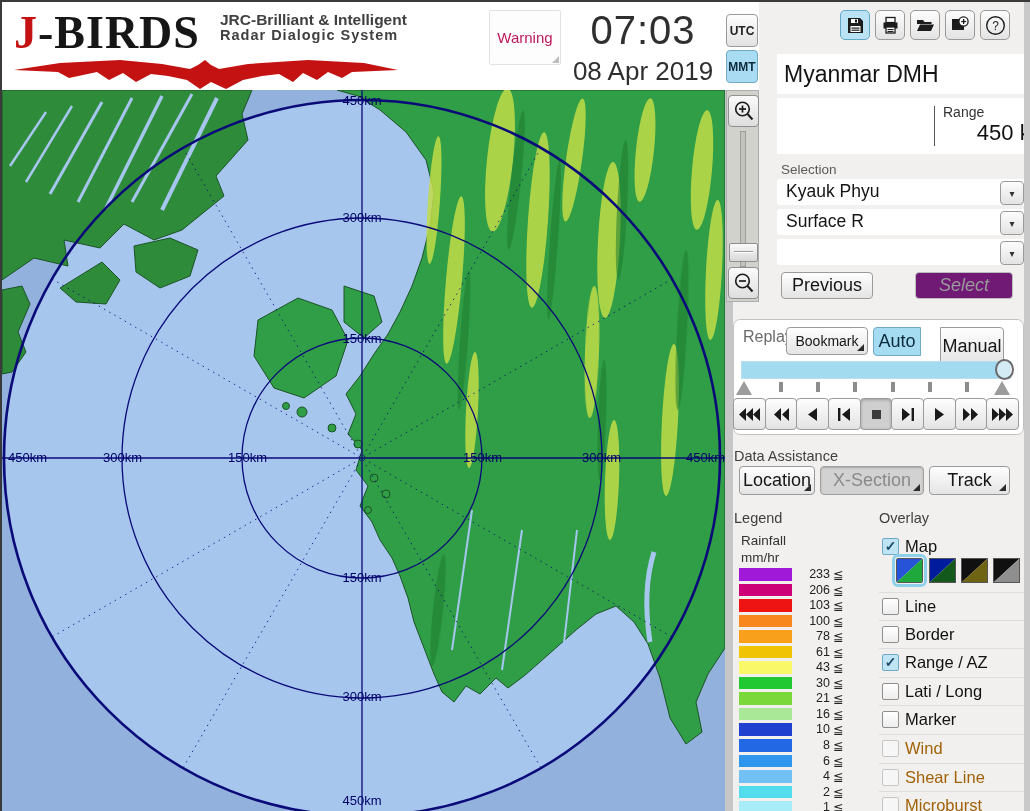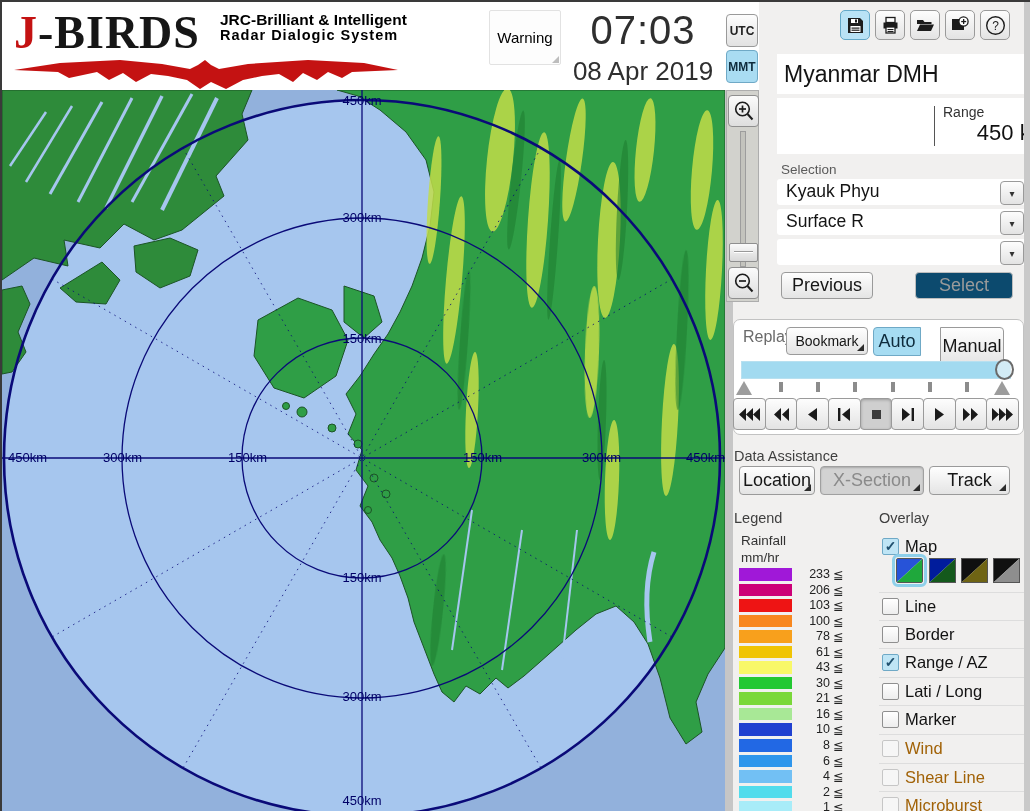--- a/index.html
+++ b/index.html
@@ -3,25 +3,25 @@
 <meta charset="utf-8">
 <style>
   html,body{margin:0;padding:0;background:#888;}
   #app{position:relative;width:1030px;height:811px;background:#f1f0ef;overflow:hidden;
        font-family:"Liberation Sans",sans-serif;border-top:2px solid #3a3a3a;border-left:2px solid #3a3a3a;box-sizing:border-box;}
   
   #header{position:absolute;left:0;top:0;width:757px;height:88px;background:#fff;border-bottom:1px solid #b91c1c;}
   #logo{position:absolute;left:8px;top:2px;width:400px;height:84px;}
   #brand{position:absolute;left:4px;top:2px;font-family:"Liberation Serif",serif;font-weight:bold;font-size:46px;letter-spacing:1px;color:#161616;}
   #brand .j{color:#c41212;}
-  #tagline{position:absolute;left:210px;top:8px;color:#000000;font-weight:bold;line-height:1.05;}
+  #tagline{position:absolute;left:210px;top:8px;color:#404040;font-weight:bold;line-height:1.05;}
   #tagline .t1{font-size:15.5px;}
   #tagline .t2{font-size:14.5px;letter-spacing:1px;}
   #eagle{position:absolute;left:2px;top:52px;width:388px;height:34px;}
-  .warning-btn{position:absolute;left:487px;top:8px;width:70px;height:53px;background:#fdfdfd;border:1px solid #e2e2e2;border-radius:2px;color:#000000;font-size:15px;display:flex;align-items:center;justify-content:center;}
+  .warning-btn{position:absolute;left:487px;top:8px;width:70px;height:53px;background:#fdfdfd;border:1px solid #e2e2e2;border-radius:2px;color:#be185d;font-size:15px;display:flex;align-items:center;justify-content:center;}
   .warning-btn .rsz{position:absolute;right:1px;bottom:1px;width:0;height:0;border-left:7px solid transparent;border-bottom:7px solid #bdbdbd;}
   #clock-time{position:absolute;left:566px;top:6px;width:150px;text-align:center;font-size:40px;color:#2f2f2f;letter-spacing:1px;}
   #clock-date{position:absolute;left:556px;top:54px;width:170px;text-align:center;font-size:26px;color:#2f2f2f;}
   .tz-btn{position:absolute;left:724px;width:32px;height:33px;border:1px solid #9a9a9a;border-radius:4px;font-size:12px;font-weight:bold;display:flex;align-items:center;justify-content:center;box-sizing:border-box;}
   #tz-utc{top:12px;background:linear-gradient(#fdfdfd,#e2e2e2);color:#222;}
   #tz-mmt{top:48px;background:#a9dcf2;border-color:#6fa9c6;color:#0e2b3c;}
   
   .tool-btn{position:absolute;top:8px;width:30px;height:30px;border:1px solid #9a9a9a;border-radius:5px;background:linear-gradient(#fdfdfd,#e3e3e3);display:flex;align-items:center;justify-content:center;box-sizing:border-box;}
   .tool-btn.sel{background:#b9e2f5;border-color:#64a8c8;}
   #collapse-arrow{position:absolute;left:1016px;top:52px;width:0;height:0;border-top:7px solid transparent;border-bottom:7px solid transparent;border-right:9px solid #a9a9a9;}
@@ -42,21 +42,21 @@
   #station-title{left:44px;top:52px;width:250px;height:40px;font-size:23px;color:#141414;display:flex;align-items:center;padding-left:7px;box-sizing:border-box;}
   #range-box{left:44px;top:96px;width:250px;height:56px;}
   #range-div{position:absolute;left:157px;top:8px;height:40px;border-left:1px solid #555;}
   #range-label{position:absolute;left:166px;top:6px;font-size:14px;color:#333;}
   #range-value{position:absolute;right:10px;top:22px;font-size:22px;color:#111;}
   .sec-label{position:absolute;font-size:13.5px;color:#5a5a5a;}
   .dd{position:absolute;left:44px;width:250px;height:26px;background:#fff;border-radius:3px;}
   .dd .dd-text{position:absolute;left:9px;top:2px;font-size:17.5px;color:#141414;}
   .dd .dd-arrow{position:absolute;right:3px;top:2px;width:22px;height:22px;border:1px solid #9a9a9a;border-radius:4px;background:linear-gradient(#fdfdfd,#e3e3e3);font-size:10px;color:#333;display:flex;align-items:center;justify-content:center;}
   .btn{position:absolute;border:1px solid #9a9a9a;border-radius:4px;background:linear-gradient(#fefefe,#e4e4e4);font-size:18px;color:#161616;display:flex;align-items:center;justify-content:center;box-sizing:border-box;}
-  .btn.disabled{background:#0c4a6e;border-color:#bdbdbd;color:#9a9a9a;}
+  .btn.disabled{background:#701a75;border-color:#bdbdbd;color:#9a9a9a;font-style:italic;}
   .btn.pressed{background:#d2d2d2;border-color:#a0a0a0;color:#8a8a8a;box-shadow:inset 0 1px 2px rgba(0,0,0,.2);}
   .btn.blue{background:#a6dcf2;border-color:#6fa9c6;color:#0e2b3c;}
   .corner-tri{position:absolute;right:3px;bottom:3px;width:0;height:0;border-left:7px solid transparent;border-bottom:7px solid #2c2c2c;}
   
   #replay-box{position:absolute;left:0px;top:317px;width:289px;height:114px;background:#fff;border:1px solid #c2c2c2;border-radius:7px;}
   #replay-label{position:absolute;left:9px;top:8px;font-size:16px;color:#6a6a6a;}
   #seek{position:absolute;left:7px;top:41px;width:268px;height:16px;background:#a2daf0;border:1px solid #b8e0f0;}
   #seek-handle{position:absolute;left:253px;top:-3px;width:19px;height:21px;border:2px solid #6a6a6a;border-radius:50%;background:rgba(250,250,250,.55);box-sizing:border-box;}
   .tick{position:absolute;top:62px;width:4px;height:10px;background:#8c8c8c;}
   .tri-marker{position:absolute;top:61px;width:0;height:0;border-left:8px solid transparent;border-right:8px solid transparent;border-bottom:14px solid #9c9c9c;}

